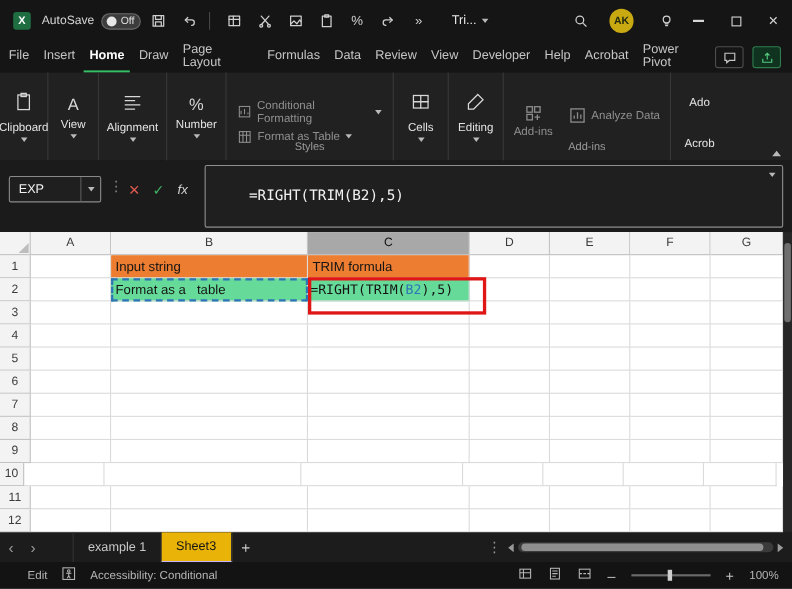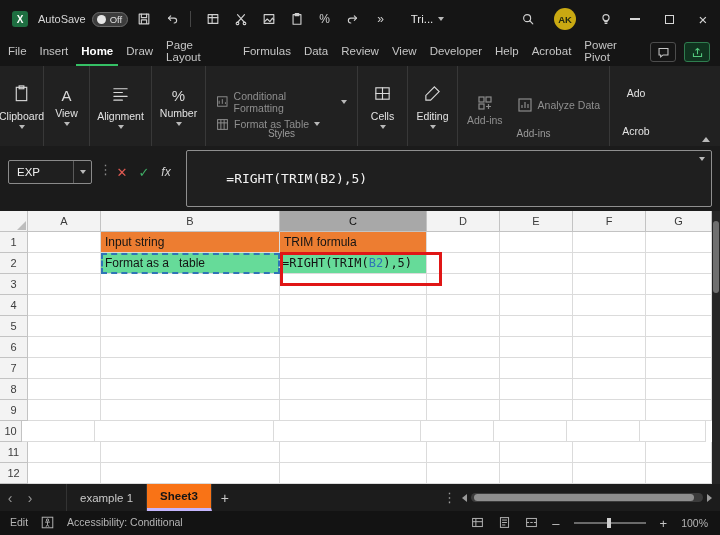--- a/index.html
+++ b/index.html
@@ -99,33 +99,33 @@
     border:3px solid #E01616;z-index:30;pointer-events:none}
   .vscroll{position:absolute;right:0;top:211px;width:8px;height:273px;background:#262626}
   .vthumb{position:absolute;left:1px;right:1px;top:10px;height:72px;background:#6f6f6f;border-radius:3px}
 
   
   .sheetbar{position:absolute;top:484px;left:0;width:720px;height:27px;background:#1c1c1c;
     display:flex;align-items:center;color:#c9c9c9;font-size:11.5px}
   .snav{width:20px;text-align:center;color:#9a9a9a;font-size:14px}
   .stab{height:27px;display:flex;align-items:center;padding:0 13px;border-right:1px solid #333}
   .stab.first{border-left:1px solid #333;margin-left:26px}
-  .stab.active{background:#f97316;color:#151515;font-weight:bold;border-bottom:3px solid #c4b5fd}
+  .stab.active{background:#eab308;color:#151515;font-weight:normal;border-bottom:1px solid #c4b5fd}
   .addsheet{width:26px;text-align:center;font-size:14px;color:#c9c9c9}
   .sheet-more{margin-left:auto;color:#9a9a9a;font-size:13px;padding:0 6px}
   .hscroll{display:flex;align-items:center;gap:4px;margin-right:8px}
   .tri-l{width:0;height:0;border-top:4px solid transparent;border-bottom:4px solid transparent;border-right:5px solid #9a9a9a}
   .tri-r{width:0;height:0;border-top:4px solid transparent;border-bottom:4px solid transparent;border-left:5px solid #9a9a9a}
   .htrack{width:232px;height:9px;background:#3b3b3b;border-radius:5px;position:relative}
   .hthumb{position:absolute;left:3px;top:1px;height:7px;width:220px;background:#8f8f8f;border-radius:4px}
 
   
   .statusbar{position:absolute;top:511px;left:0;width:720px;height:24px;background:#131313;
     display:flex;align-items:center;color:#b5b5b5;font-size:10.5px}
-  .sb-left{display:flex;align-items:flex-start;gap:13px;margin-left:10px}
+  .sb-left{display:flex;align-items:center;gap:13px;margin-left:25px}
   .sb-icon svg{width:13px;height:13px;stroke:#b5b5b5;fill:none;stroke-width:1.2}
   .sb-right{margin-left:auto;display:flex;align-items:center;gap:14px;margin-right:12px}
   .viewicon svg{width:13px;height:13px;stroke:#b5b5b5;fill:none;stroke-width:1.2}
   .zoomtrack{width:72px;height:2px;background:#6a6a6a;position:relative}
   .zoomthumb{position:absolute;left:33px;top:-4px;width:4px;height:10px;background:#cfcfcf}
   .zbtn{font-size:13px;color:#c5c5c5}
 </style>
 </head>
 <body>
 

